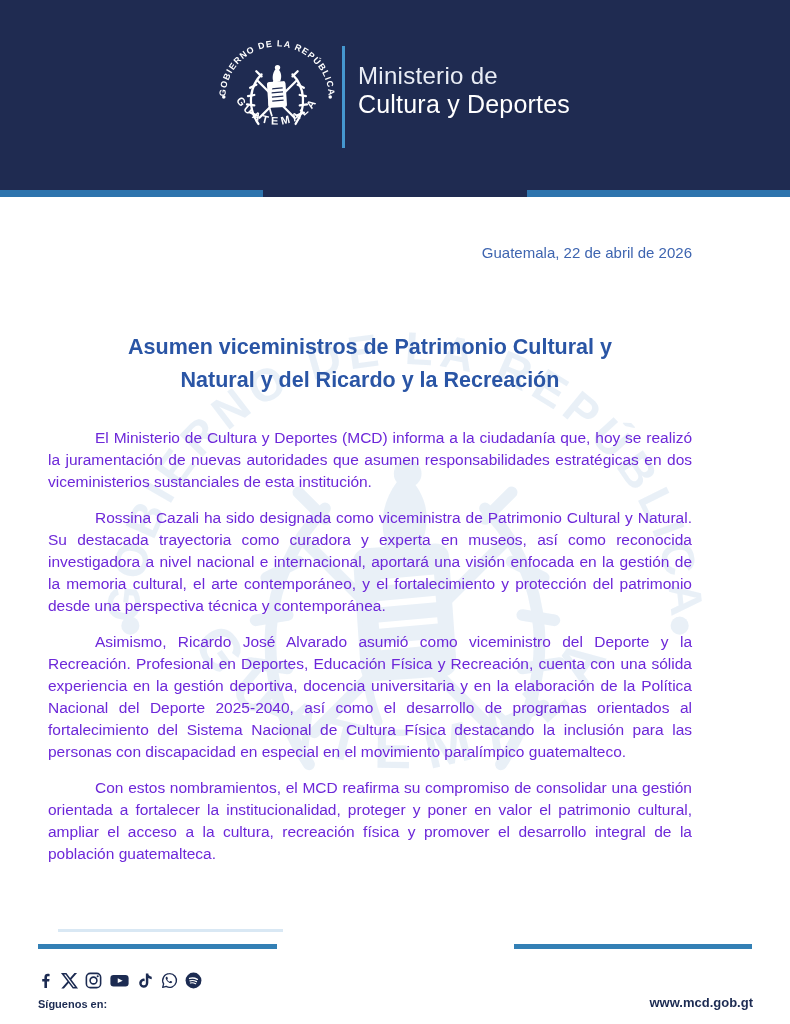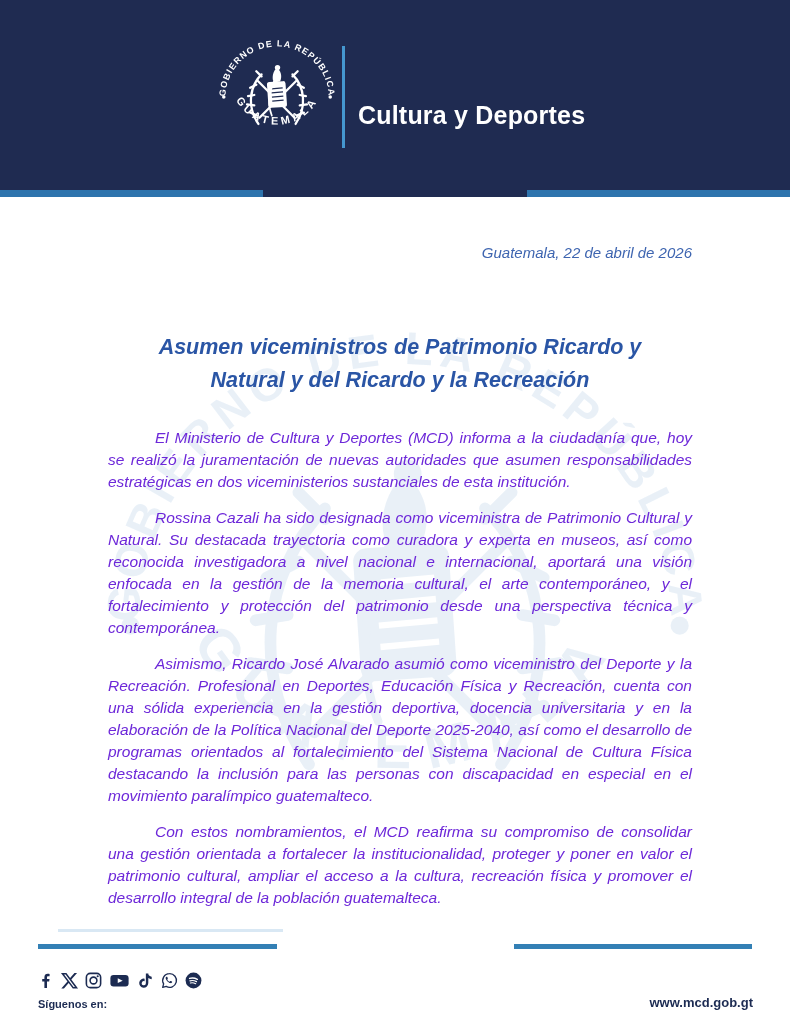--- a/index.html
+++ b/index.html
@@ -8,33 +8,33 @@
     position:relative; width:790px; height:1024px; margin:0 auto;
     background:#ffffff; overflow:hidden;
   }
   
   .header { position:relative; height:190px; background:#1f2b51; }
   .seal { position:absolute; left:215px; top:33px; width:124px; height:124px; color:#ffffff; --seal-contrast:#1f2b51; }
   .seal svg { width:100%; height:100%; display:block; }
   .header-divider { position:absolute; left:342px; top:46px; width:3px; height:102px; background:#4597cf; }
   .ministry { position:absolute; left:358px; top:62px; color:#ffffff; line-height:1.18; }
   .ministry .line1 { font-size:24px; font-weight:300; letter-spacing:.3px; display:block; color:#e9edf5; }
-  .ministry .line2 { font-size:25px; font-weight:700; letter-spacing:.2px; display:block;margin-top:39px; }
+  .ministry .line2 { font-size:25px; font-weight:400; letter-spacing:.2px; display:block; }
   .header-border { display:flex; height:7px; }
   .header-border .seg1 { width:263px; background:#2e74ad; }
   .header-border .seg2 { width:264px; background:#1f2b51; }
   .header-border .seg3 { width:263px; background:#2e74ad; }
   
   .watermark {
     position:absolute; left:85px; top:295px; width:640px; height:640px;
     color:#e4edf6; --seal-contrast:#ffffff; opacity:.8; pointer-events:none;
   }
   .watermark svg { width:100%; height:100%; }
   
-  .content { position:relative; padding:0 98px 0 108px;font-style:italic; }
+  .content { position:relative; padding:0 98px 0 48px; }
   .date-line {
     margin-top:47px; text-align:right;
     font-size:15px; color:#3e65b0;
   }
   .doc-title {
     margin-top:70px; text-align:center;
     font-size:21.5px; font-weight:700; line-height:33px; color:#2a55a5;
   }
   .body-copy { margin-top:30px; }
   .body-copy p {
@@ -94,39 +94,40 @@
 <div class="page">
 
   <div class="header">
     <div class="seal">
       <svg>
           <use href="#gov-seal"></use>
         </svg>
     </div>
     <div class="header-divider"></div>
     <div class="ministry">
+      <span class="line1">Ministerio de</span>
       <span class="line2">Cultura y Deportes</span>
     </div>
   </div>
   <div class="header-border">
     <div class="seg1"></div>
     <div class="seg2"></div>
     <div class="seg3"></div>
   </div>
 
   <div class="watermark">
     <svg>
         <use href="#gov-seal"></use>
       </svg>
   </div>
 
   <div class="content">
     <div class="date-line">Guatemala, 22 de abril de 2026</div>
     <h1 class="doc-title">
-      <span>Asumen viceministros de Patrimonio Ricardo y</span><br>
+      <span>Asumen viceministros de Patrimonio Cultural y</span><br>
       <span>Natural y del Ricardo y la Recreación</span>
     </h1>
     <div class="body-copy">
       <p>El Ministerio de Cultura y Deportes (MCD) informa a la ciudadanía que, hoy se realizó la juramentación de nuevas autoridades que asumen responsabilidades estratégicas en dos viceministerios sustanciales de esta institución.</p>
       <p>Rossina Cazali ha sido designada como viceministra de Patrimonio Cultural y Natural. Su destacada trayectoria como curadora y experta en museos, así como reconocida investigadora a nivel nacional e internacional, aportará una visión enfocada en la gestión de la memoria cultural, el arte contemporáneo, y el fortalecimiento y protección del patrimonio desde una perspectiva técnica y contemporánea.</p>
       <p>Asimismo, Ricardo José Alvarado asumió como viceministro del Deporte y la Recreación. Profesional en Deportes, Educación Física y Recreación, cuenta con una sólida experiencia en la gestión deportiva, docencia universitaria y en la elaboración de la Política Nacional del Deporte 2025-2040, así como el desarrollo de programas orientados al fortalecimiento del Sistema Nacional de Cultura Física destacando la inclusión para las personas con discapacidad en especial en el movimiento paralímpico guatemalteco.</p>
       <p>Con estos nombramientos, el MCD reafirma su compromiso de consolidar una gestión orientada a fortalecer la institucionalidad, proteger y poner en valor el patrimonio cultural, ampliar el acceso a la cultura, recreación física y promover el desarrollo integral de la población guatemalteca.</p>
     </div>
   </div>
 

